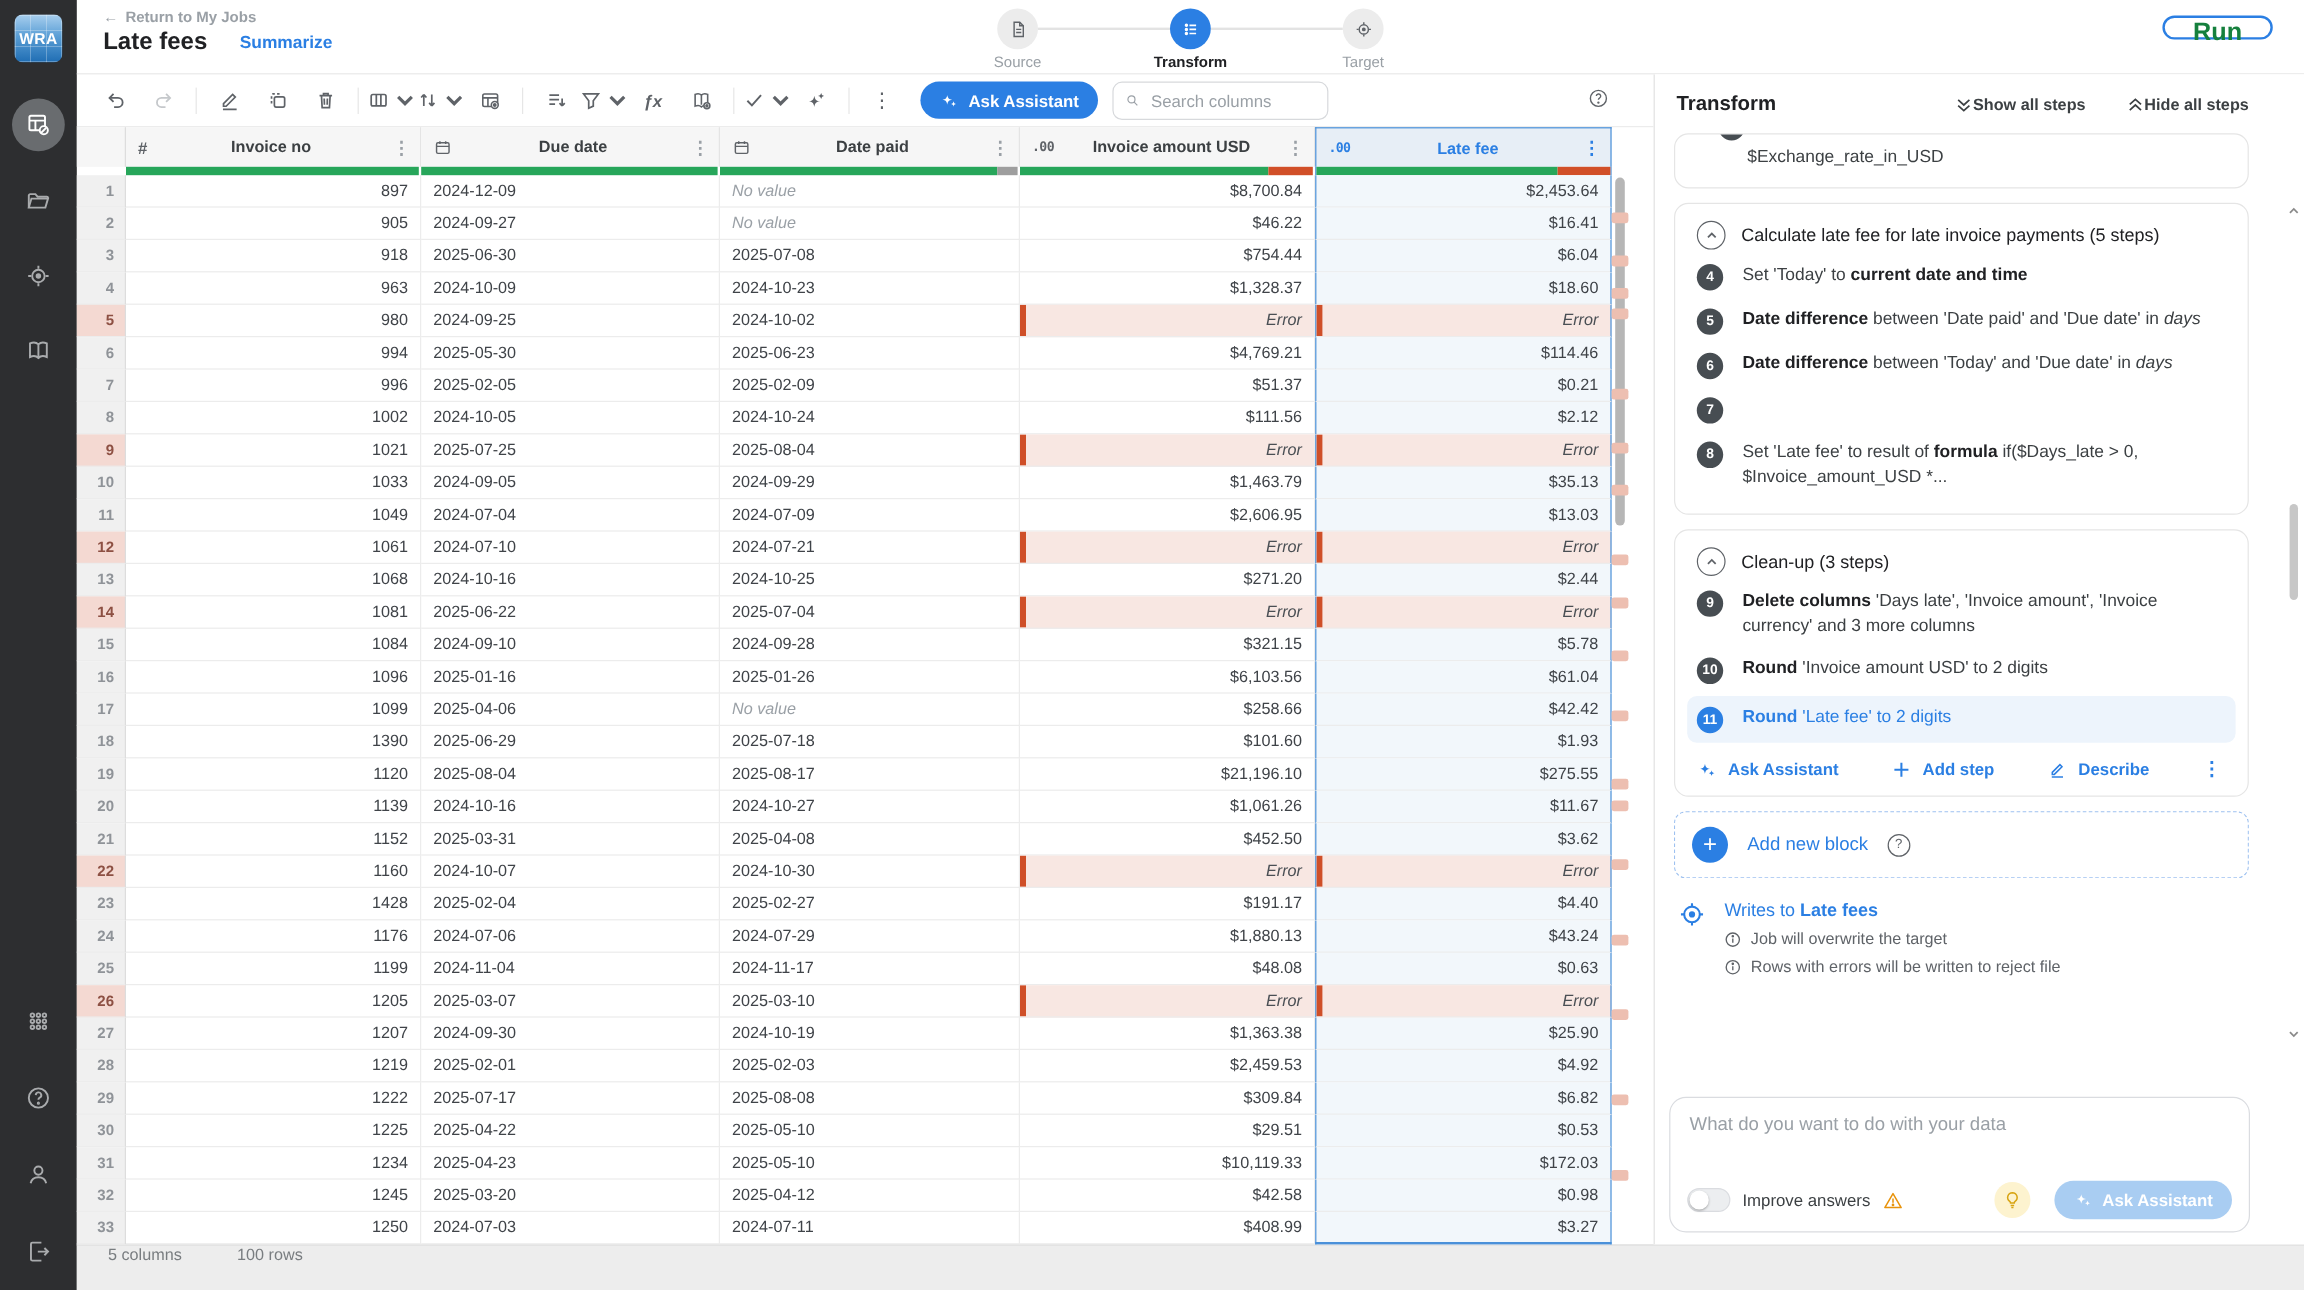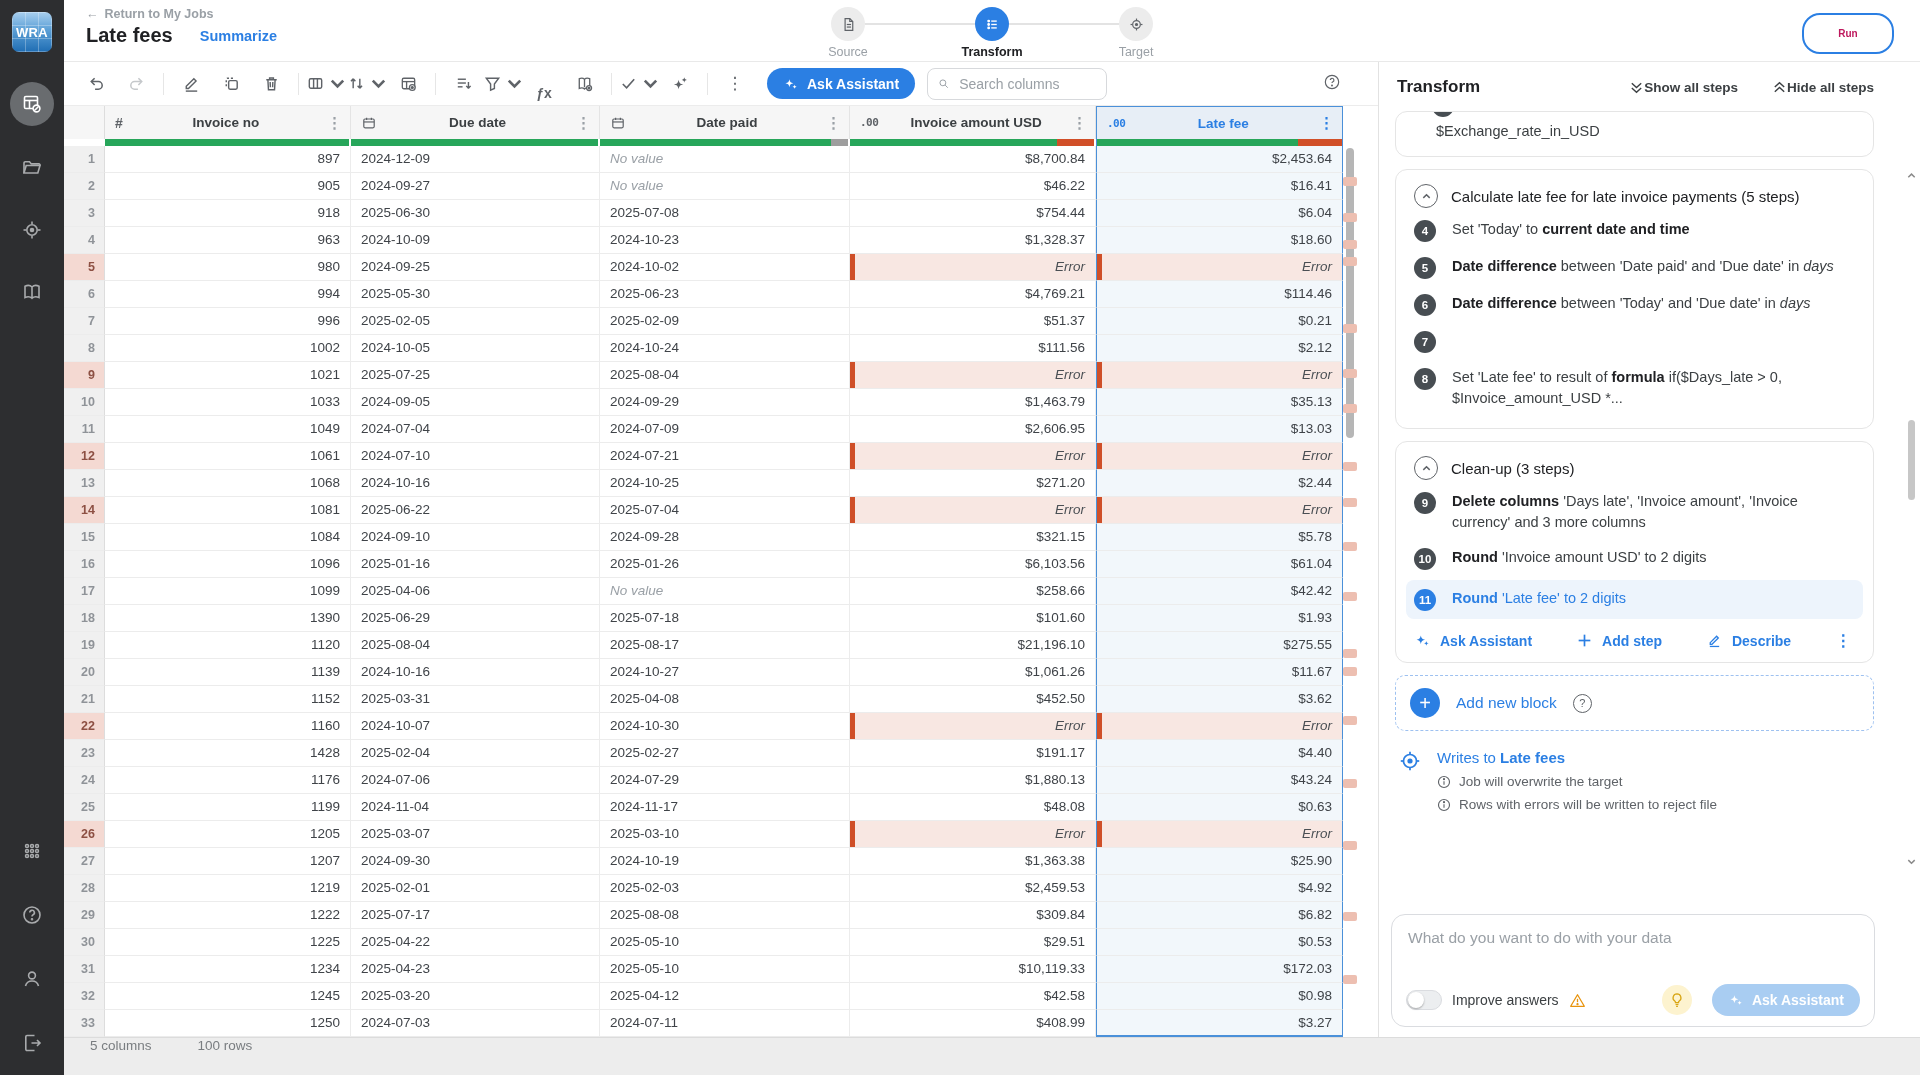--- a/index.html
+++ b/index.html
@@ -29,34 +29,34 @@
   .title-row{display:flex;align-items:center;gap:20px;margin-top:3px;}
   .page-title{font-size:20px;font-weight:700;color:#202124;margin:0;}
   .summarize{display:flex;align-items:center;gap:7px;color:#2b7fe3;font-weight:700;font-size:14.5px;}
   .pipeline{position:absolute;left:50%;transform:translateX(-50%);top:7px;display:flex;align-items:flex-start;}
   .pnode{position:relative;display:flex;flex-direction:column;align-items:center;}
   .pc{width:34px;height:34px;border-radius:50%;background:#ececec;color:#5f6368;display:flex;align-items:center;justify-content:center;}
   .pc.active{background:#2b7fe3;color:#fff;}
   .plabel{position:absolute;top:38px;font-size:12.5px;color:#9aa0a6;white-space:nowrap;}
   .plabel.active{color:#202124;font-weight:700;}
   .pline{width:110px;height:2px;background:#e3e3e3;margin-top:16px;}
-  .run{position:absolute;right:26px;top:13px;width:92px;height:41px;border:2px solid #2b7fe3;border-radius:18px;
-       color:#be185d;font-size:10px;font-weight:700;background:#fff;}
+  .run{position:absolute;right:26px;top:13px;width:92px;height:20px;border:2px solid #2b7fe3;border-radius:18px;
+       color:#15803d;font-size:21px;font-weight:700;background:#fff;}
 
   .content{flex:1;display:flex;min-height:0;}
 
   
   .table-area{width:1314px;display:flex;flex-direction:column;flex-shrink:0;min-height:0;}
   .toolbar{height:44px;border-bottom:1px solid #ececec;display:flex;align-items:center;padding:0 10px 0 12px;flex-shrink:0;}
   .tb{height:34px;min-width:40px;display:flex;align-items:center;justify-content:center;gap:3px;color:#5f6368;}
   .tb svg{width:19px;height:19px;}
   .tb.disabled{color:#c5c8cb;}
   .tdiv{width:1px;height:22px;background:#e6e6e6;margin:0 7px;}
   .chev{width:10px;height:10px;}
-  .fx{font-size:14px;font-weight:600;align-items:flex-end;}
+  .fx{font-style:italic;font-size:14px;font-weight:600;}
   .tdots{font-size:17px;color:#5f6368;letter-spacing:0;}
   .askbtn{height:31px;padding:0 16px;margin:0 12px;border-radius:16px;background:#2b7fe3;color:#fff;
           display:flex;align-items:center;gap:8px;font-size:14px;font-weight:700;}
   .askbtn svg{width:16px;height:16px;}
   .search{height:32px;width:180px;border:1px solid #d7d9dc;border-radius:8px;display:flex;align-items:center;padding:0 9px;gap:7px;color:#9aa0a6;}
   .search input{border:none;outline:none;width:100%;font-size:14px;color:#3c4043;font-family:inherit;background:transparent;}
   .search input::placeholder{color:#9aa0a6;}
   .helpbtn{margin-left:auto;margin-right:26px;color:#5f6368;}
   .helpbtn svg{width:20px;height:20px;}
 
@@ -97,21 +97,21 @@
   
   .panel{flex:1;border-left:1px solid #e2e2e2;display:flex;flex-direction:column;position:relative;min-width:0;background:#fff;}
   .phead{display:flex;align-items:center;padding:15px 46px 8px 18px;flex-shrink:0;}
   .ptitle{font-size:17px;font-weight:700;color:#202124;margin-right:auto;}
   .plink{display:flex;align-items:center;gap:0;font-size:13.5px;font-weight:600;color:#3c4043;margin-left:34px;}
   .plink svg{width:15px;height:15px;}
   .scrollarea{flex:1;overflow:hidden;padding:6px 46px 0 16px;min-height:0;}
   .card{border:1px solid #e5e5e5;border-radius:12px;padding:12px 18px;margin-bottom:12px;background:#fff;}
   .card.partial{height:46px;overflow:hidden;position:relative;padding:0;}
   .badge-sliver{position:absolute;left:36px;top:-7px;width:22px;height:12px;border-radius:0 0 11px 11px;background:#474d52;}
-  .ptext{position:absolute;left:40px;top:11px;font-size:14.5px;color:#3c4043;}
+  .ptext{position:absolute;left:60px;top:11px;font-size:14.5px;color:#3c4043;}
   .card-head{display:flex;align-items:center;gap:13px;margin:2px 0 4px 0;}
   .collapse{width:24px;height:24px;border-radius:50%;border:1.5px solid #5f6368;display:flex;align-items:center;justify-content:center;color:#5f6368;flex-shrink:0;}
   .collapse svg{width:11px;height:11px;}
   .card-title{font-size:15px;color:#202124;}
   .step{display:flex;gap:16px;padding:7px 0;align-items:flex-start;}
   .badge{width:22px;height:22px;border-radius:50%;background:#474d52;color:#fff;font-size:11.5px;font-weight:700;display:flex;align-items:center;justify-content:center;flex-shrink:0;margin-top:1px;}
   .stext{font-size:14.5px;line-height:1.45;color:#3c4043;}
   .stext b{color:#202124;}
   .step.active{background:#edf4fc;border-radius:8px;margin:3px -8px 0;padding:8px 8px;}
   .step.active .badge{background:#2b7fe3;}

